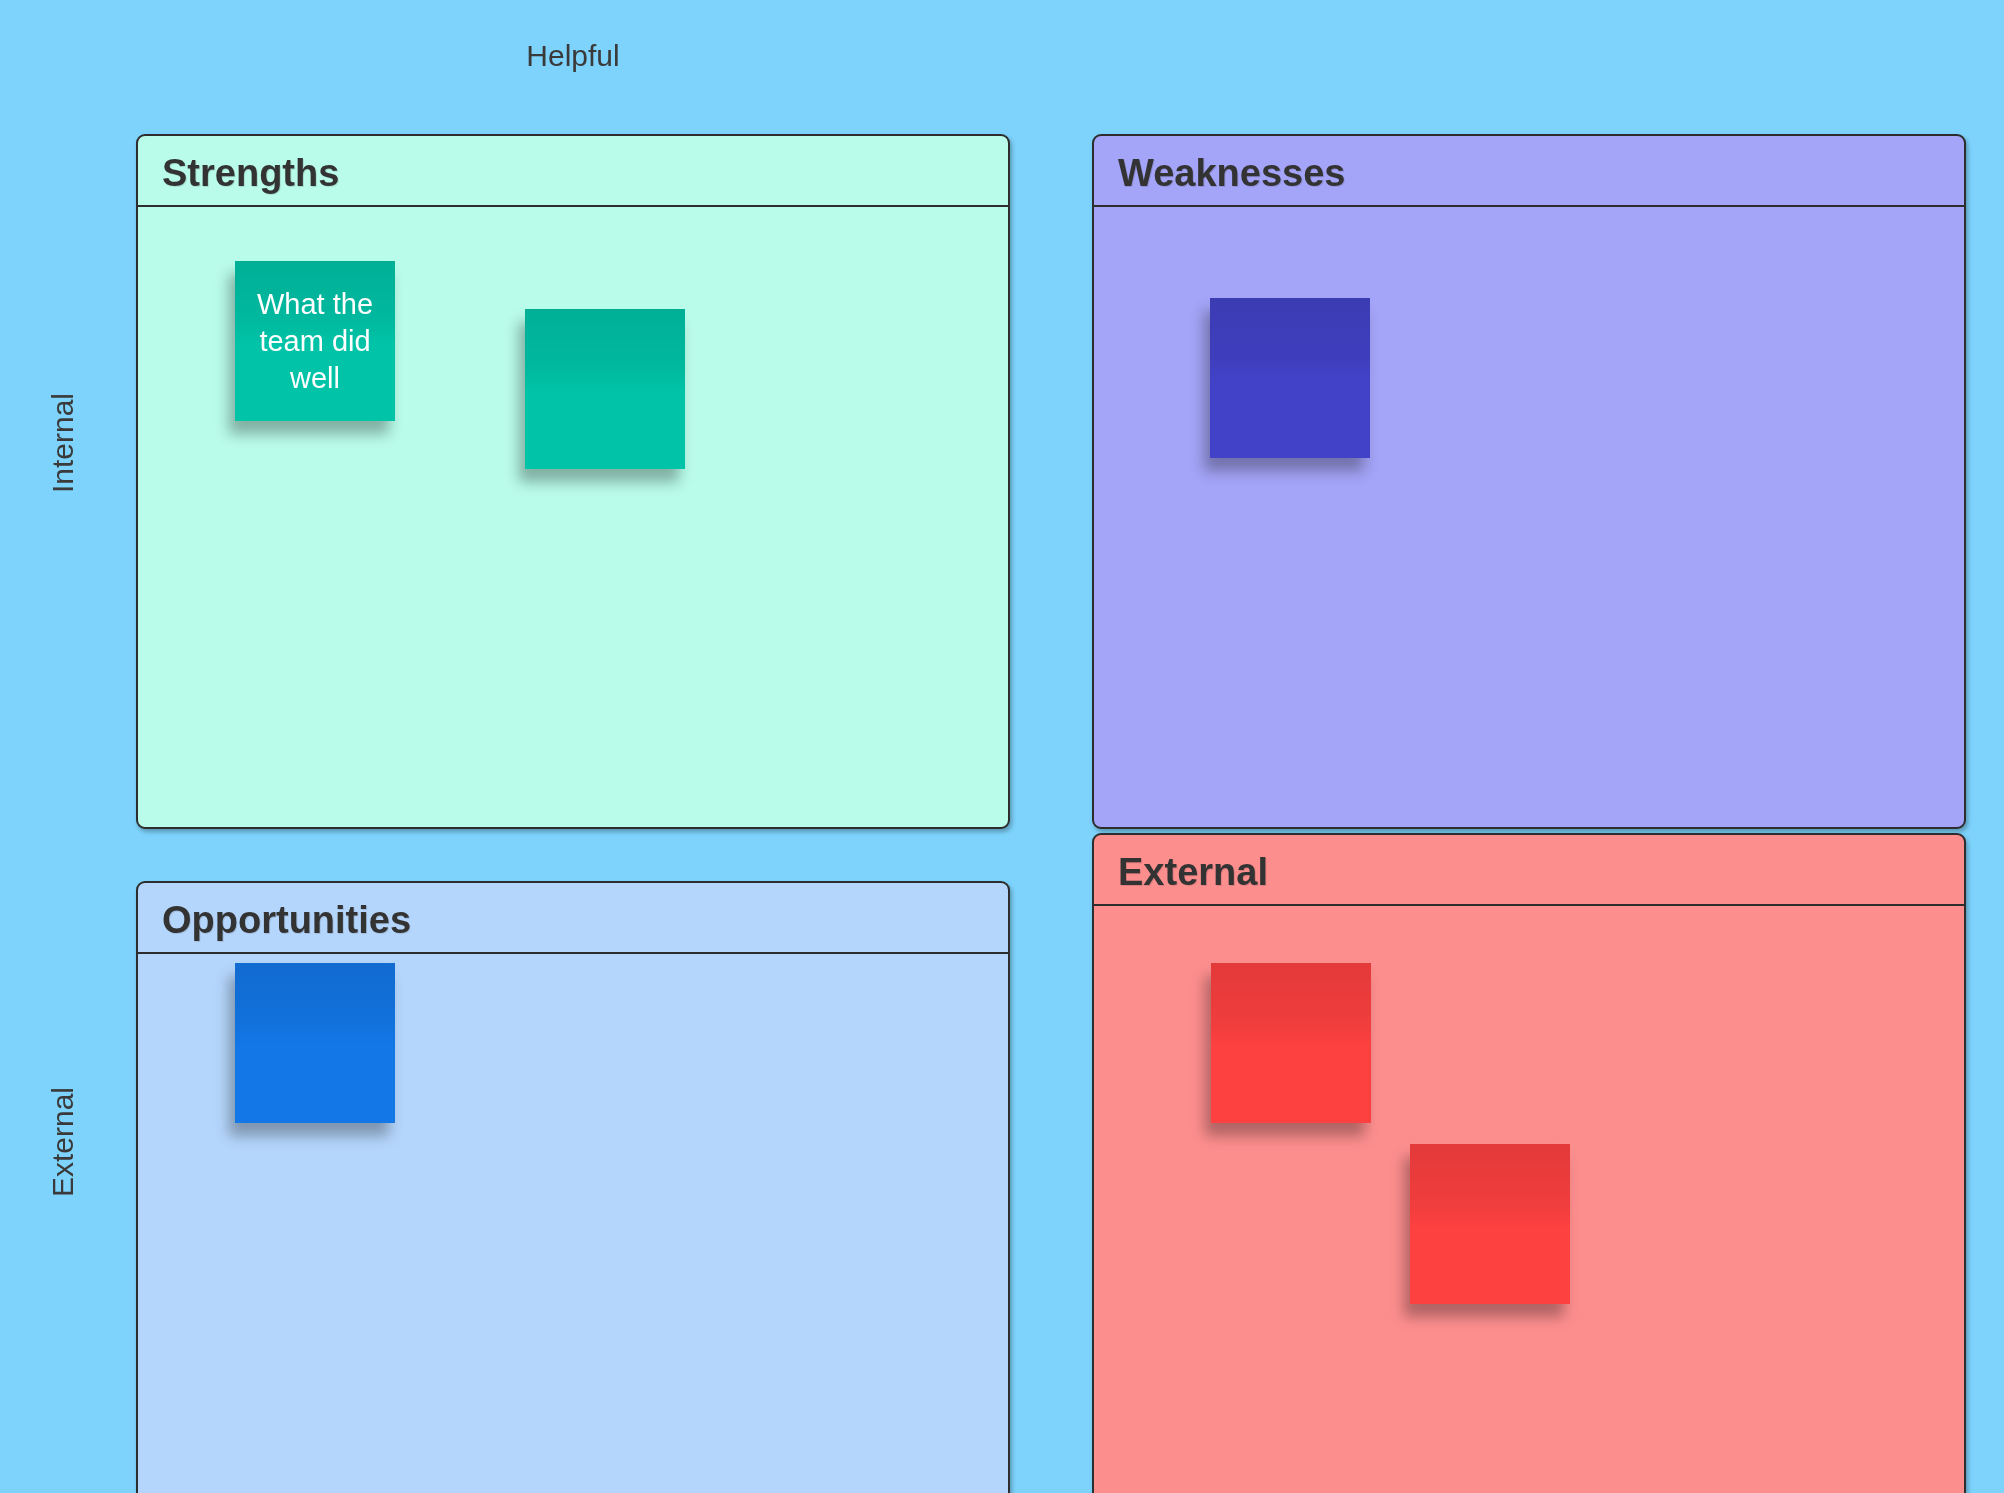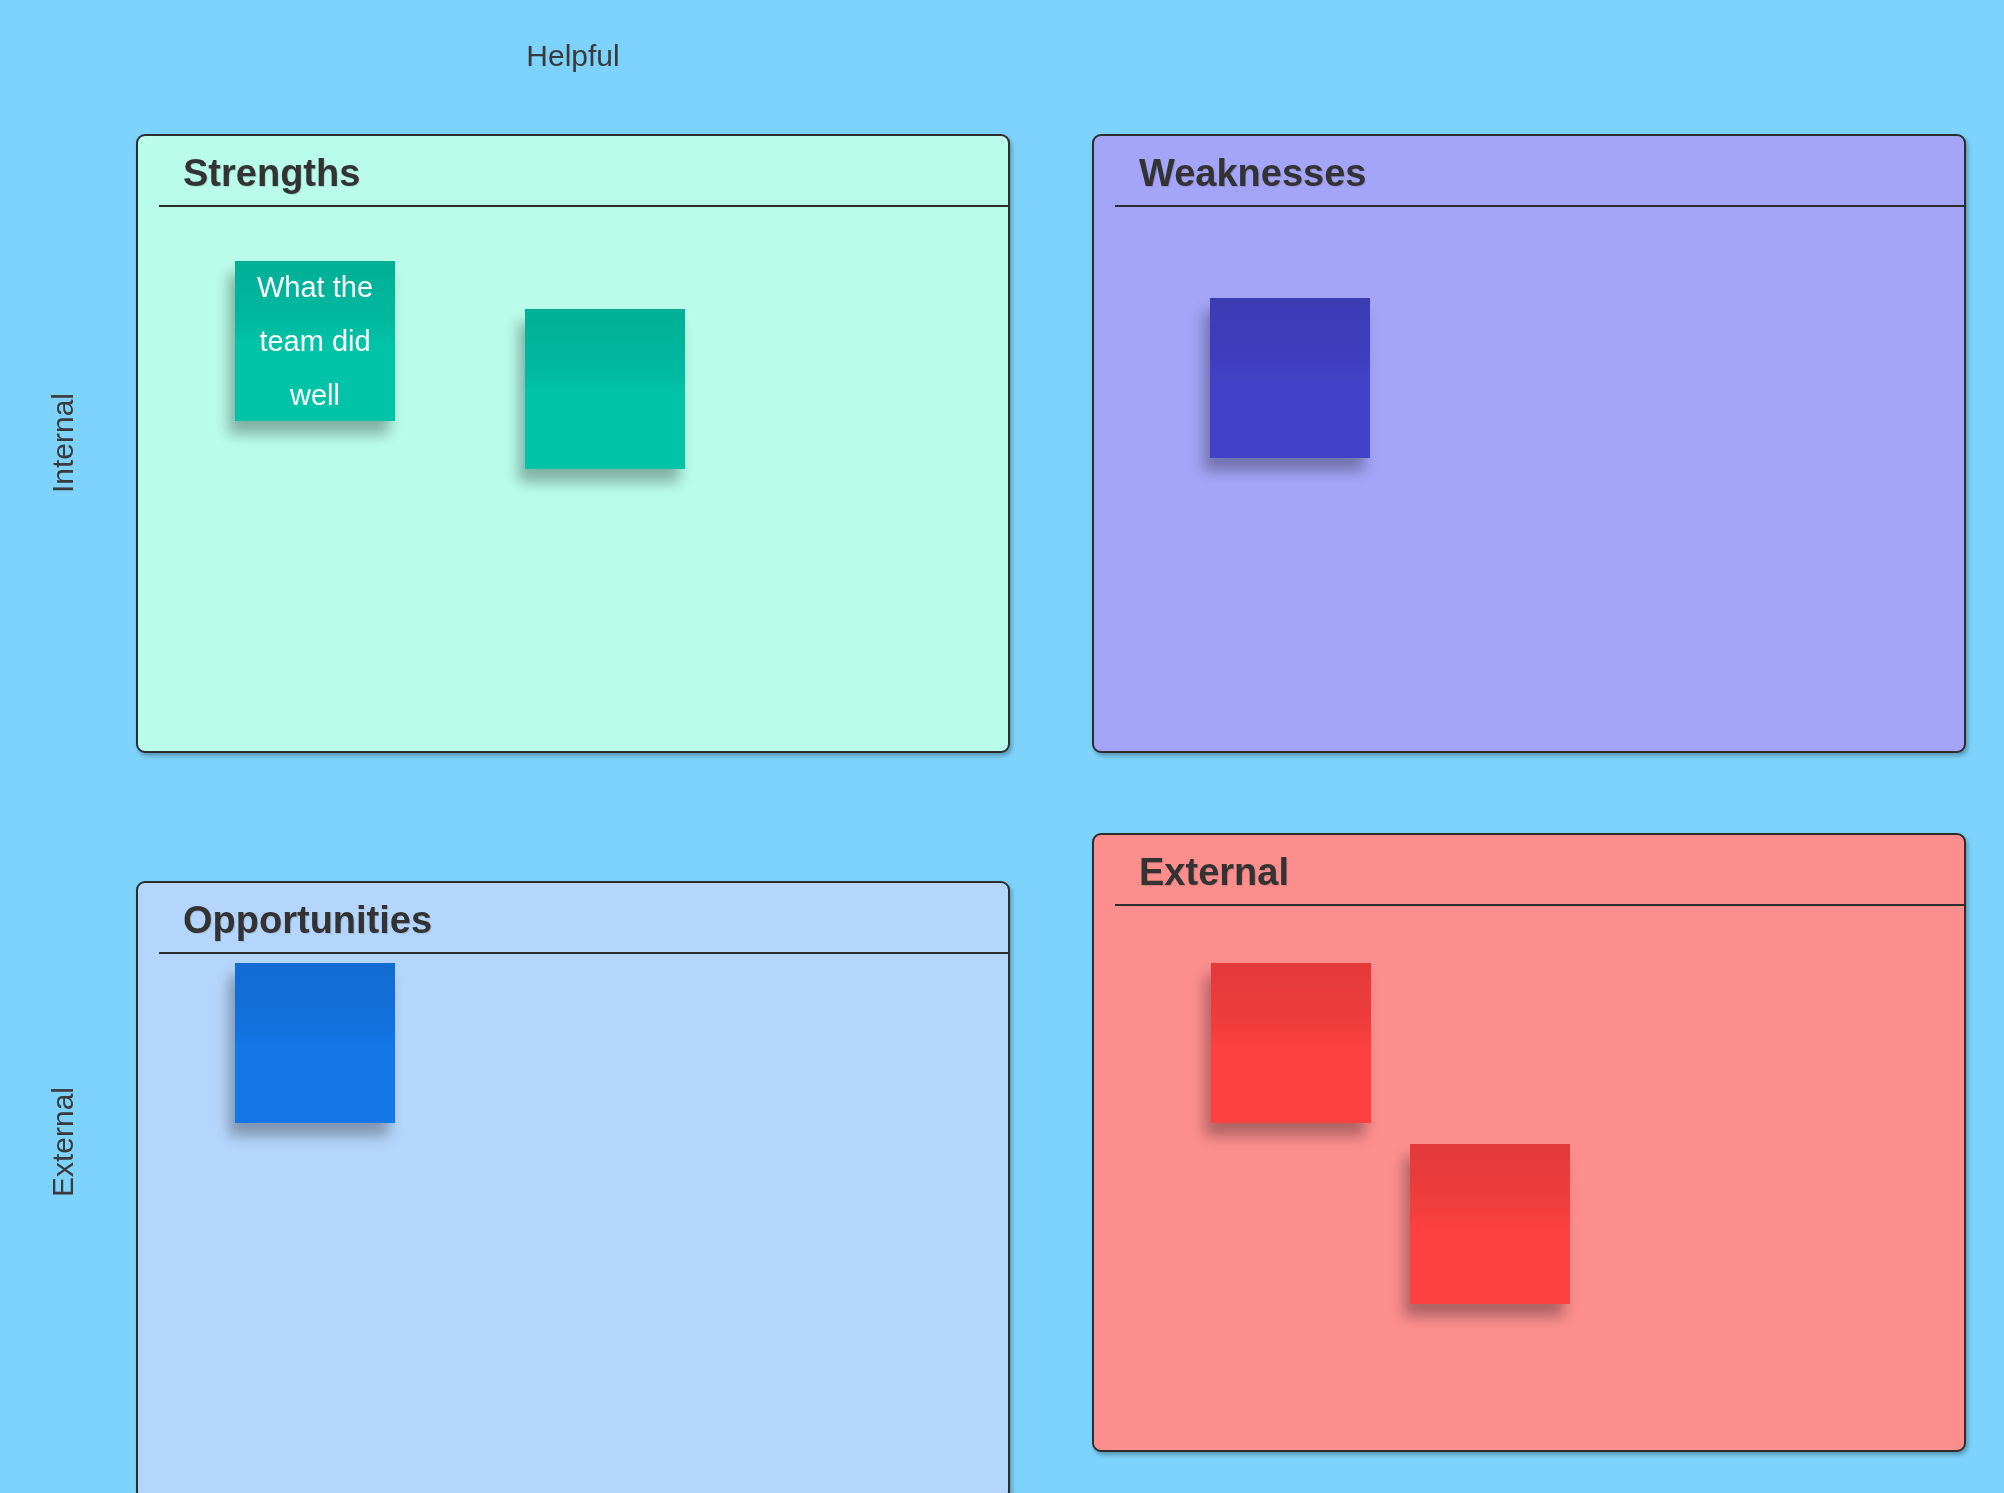--- a/index.html
+++ b/index.html
@@ -34,27 +34,26 @@
   .axis-side {
     transform: translate(-50%, -50%) rotate(-90deg);
   }
   .axis-internal { left: 63px; top: 443px; }
   .axis-external { left: 63px; top: 1142px; }
 
   
   .quadrant {
     position: absolute;
     width: 874px;
-    height: 619px;
+    height: 695px;
     box-sizing: border-box;
     border: 2px solid #2d2d2d;
     border-radius: 9px;
     box-shadow: 2px 3px 4px rgba(0,0,0,0.28);
     overflow: hidden;
-    padding-left: 21px;
   }
   .q-strengths     { left: 136px;  top: 134px; }
   .q-weaknesses    { left: 1092px; top: 134px; }
   .q-opportunities { left: 136px;  top: 833px; }
   .q-threats       { left: 1092px; top: 833px; }
 
   .q-header {
     height: 71px;
     box-sizing: border-box;
     border-bottom: 2px solid #2d2d2d;
@@ -88,21 +87,21 @@
     background: linear-gradient(180deg,
       rgba(0,0,0,0.10) 0%,
       rgba(0,0,0,0.05) 38%,
       rgba(0,0,0,0.00) 52%);
     pointer-events: none;
   }
   .note-text {
     position: relative;
     z-index: 1;
     font-size: 29px;
-    line-height: 54px;
+    line-height: 37px;
     text-align: center;
     padding: 0 12px;
   }
 </style>
 </head>
 <body>
 
 <div class="stage">
 
   <div class="axis-label axis-top axis-helpful">Helpful</div>

